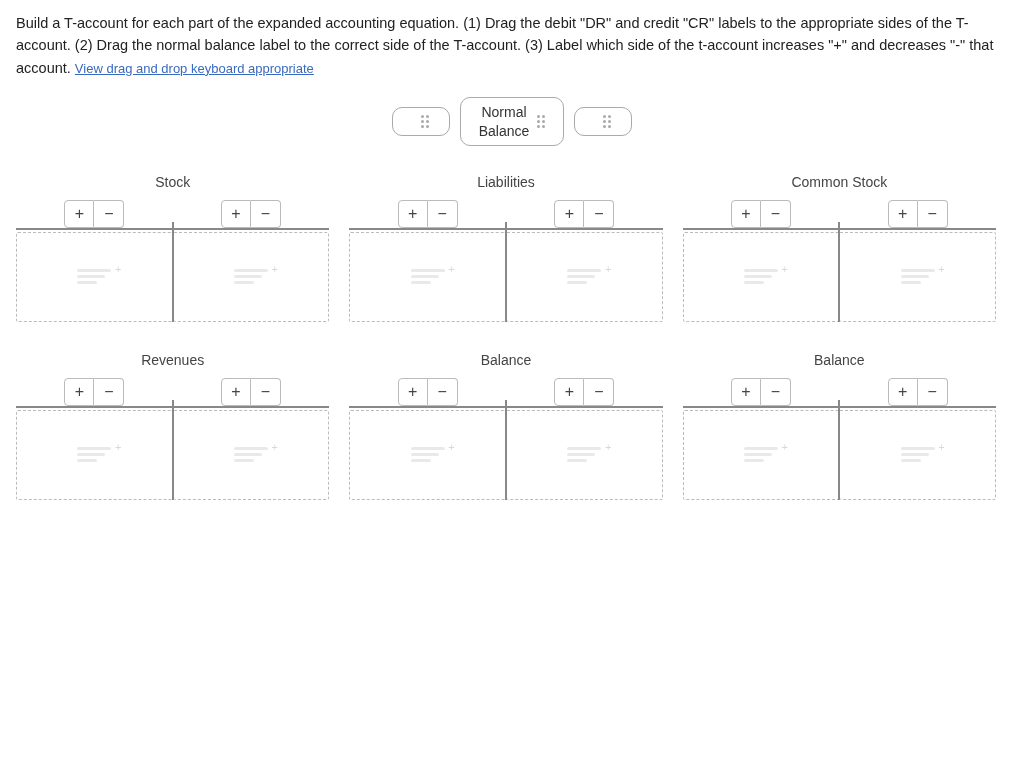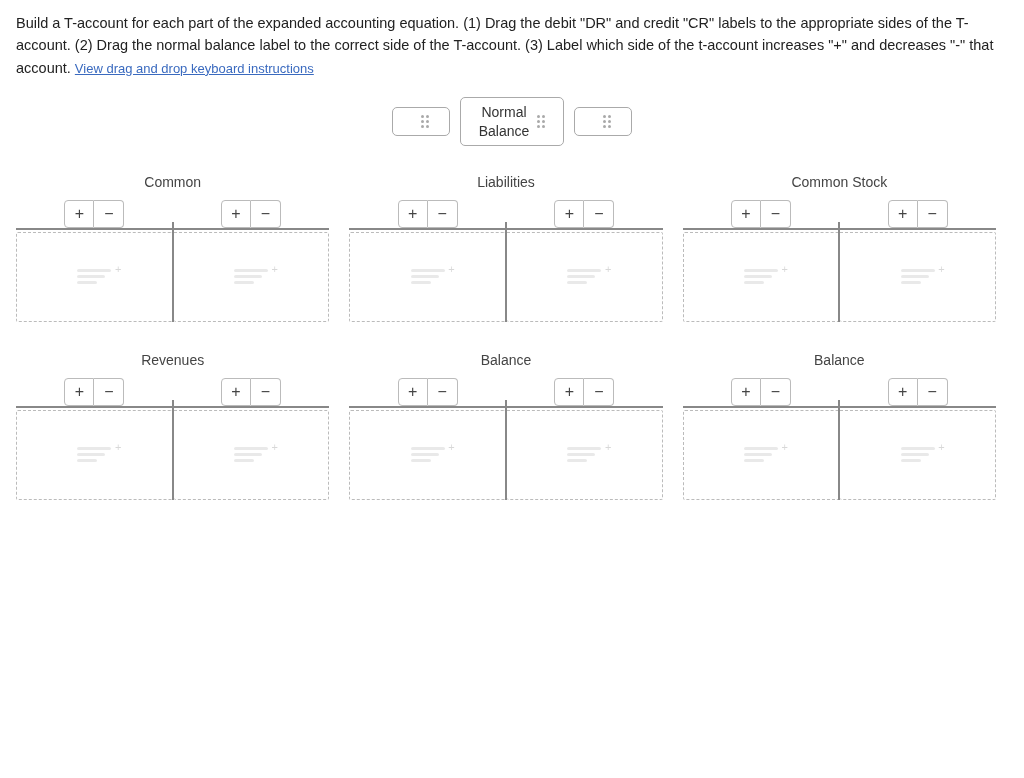--- a/index.html
+++ b/index.html
@@ -26,21 +26,21 @@
 
     .drag-labels {
       display: flex;
       justify-content: center;
       gap: 10px;
       margin-bottom: 28px;
       align-items: center;
     }
     .drag-label {
       border: 1px solid #aaa;
-      border-radius: 5px;
+      border-radius: 10px;
       padding: 7px 20px;
       background: #fff;
       font-size: 14px;
       color: #333;
       cursor: grab;
       display: flex;
       align-items: center;
       gap: 8px;
       user-select: none;
     }
@@ -200,21 +200,21 @@
     }
     .drop-line.l1 { width: 34px; }
     .drop-line.l2 { width: 28px; }
     .drop-line.l3 { width: 20px; }
   </style>
 </head>
 <body>
 
 <p class="instructions">
   Build a T-account for each part of the expanded accounting equation. (1) Drag the debit "DR" and credit "CR" labels to the appropriate sides of the T-account. (2) Drag the normal balance label to the correct side of the T-account. (3) Label which side of the t-account increases "+" and decreases "-" that account.
-  <a href="#">View drag and drop keyboard instructions</a>
+  <a href="#">View drag and drop keyboard appropriate</a>
 </p>
 
 <div class="drag-labels">
   <div class="drag-label">
     <span></span>
     <span class="dots">
       <span></span>
         <span></span>
         <span></span>
     </span>
@@ -232,21 +232,21 @@
     <span class="dots">
       <span></span>
         <span></span>
         <span></span>
     </span>
   </div>
 </div>
 
 <div class="accounts-grid" id="accounts-grid">
 <div class="account-section">
-      <div class="account-title">Common</div>
+      <div class="account-title">Stock</div>
       <div class="t-account">
         <div class="t-account-controls">
           <div class="side-controls">
             <button class="ctrl-btn plus">+</button>
             <button class="ctrl-btn minus">−</button>
           </div>
           <div class="side-controls">
             <button class="ctrl-btn plus">+</button>
             <button class="ctrl-btn minus">−</button>
           </div>

